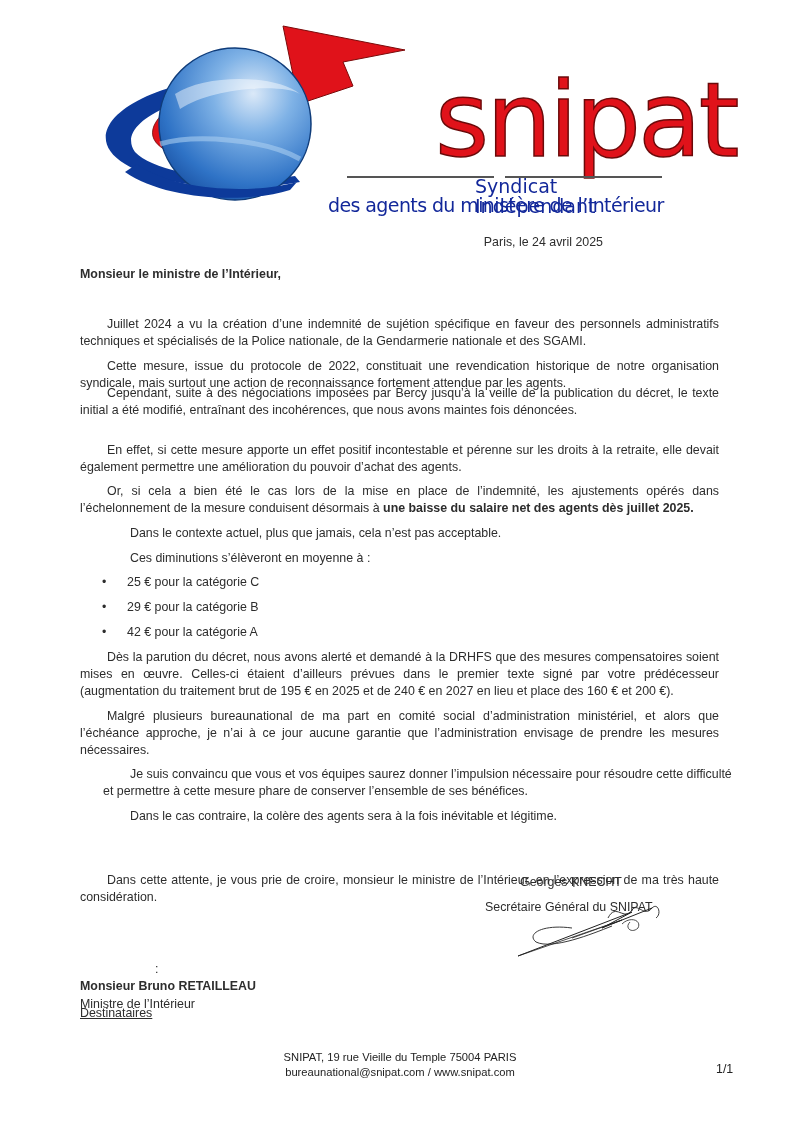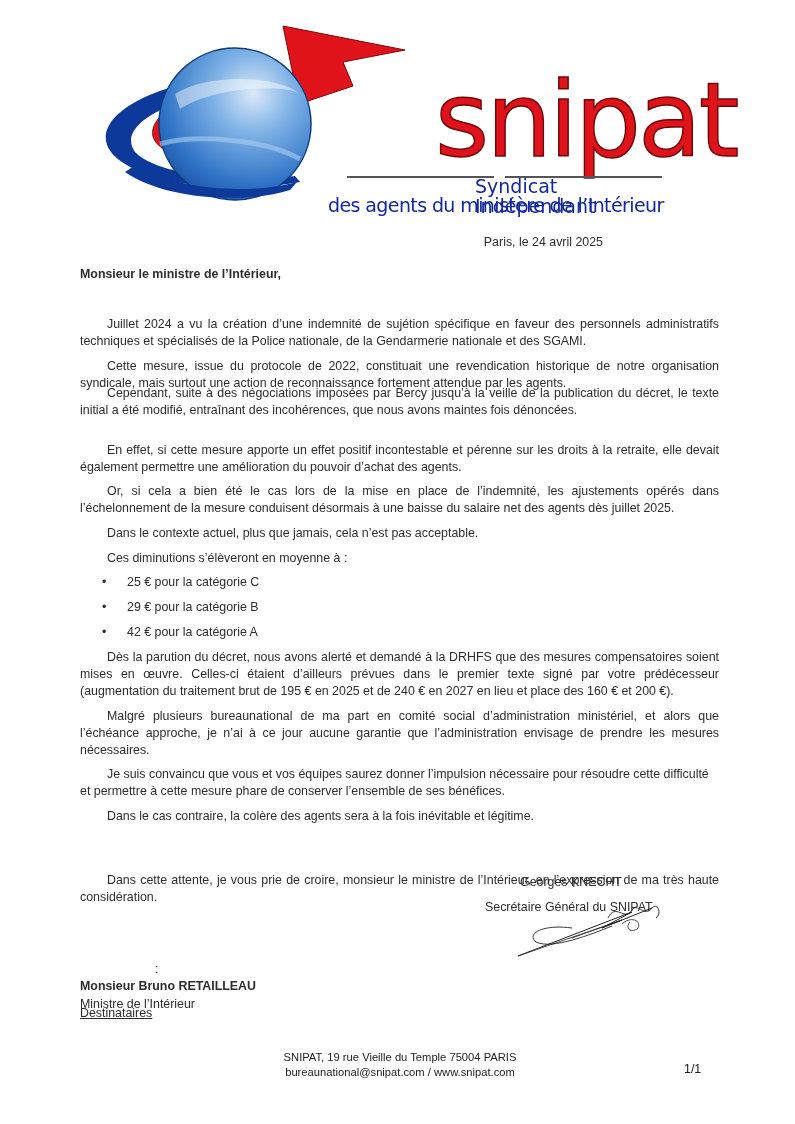--- a/index.html
+++ b/index.html
@@ -17,34 +17,34 @@
   .logo-sub1 { position: absolute; left: 390px; top: 162px; font-size: 19px; line-height: 20px;
                color: #13289a; font-family: "DejaVu Sans", sans-serif; word-spacing: 22px; }
   .logo-sub2 { position: absolute; left: 243px; top: 181px; font-size: 19px; line-height: 20px;
                color: #13289a; font-family: "DejaVu Sans", sans-serif; letter-spacing: -0.6px; }
 
   
   .t { position: absolute; font-size: 12.4px; line-height: 17px; color: #2d2d2d; }
   .date { right: 76px; top: 234px; }
   .salut { left: 80px; top: 266px; font-weight: bold; }
   .para { left: 80px; width: 639px; text-align: justify; text-indent: 27px; }
-  .para.noj { text-align: left; }
-  .para b { font-weight: normal; }
+  .para.noj { text-align: left; margin-left: 23px; }
+  .para b { font-weight: bold; }
   .bullet { left: 102px; }
   .bullet .dot { display: inline-block; width: 25px; }
   .sig-name { left: 520px; top: 874px; }
   .sig-title { left: 485px; top: 899px; }
   .signature { position: absolute; left: 512px; top: 898px; }
   .dest-label { left: 80px; top: 973px; text-decoration: underline; margin-top: 32px; }
   .dest-name { left: 80px; top: 978px; font-weight: bold; }
   .dest-role { left: 80px; top: 996px; }
   .footer { position: absolute; left: 250px; width: 300px; text-align: center; font-size: 11.2px; line-height: 15px; color: #222; }
   .f1 { top: 1050px; }
   .f2 { top: 1065px; }
-  .pagenum { position: absolute; left: 684px; top: 1062px; font-size: 12.4px; color: #222; }
+  .pagenum { position: absolute; left: 716px; top: 1062px; font-size: 12.4px; color: #222; }
 </style>
 </head>
 <body>
 
 <div class="page">
 
   <div class="logo">
     <svg width="600" height="200" viewBox="0 0 600 200">
       <defs>
         <radialGradient id="gl" cx="62%" cy="30%" r="75%">

